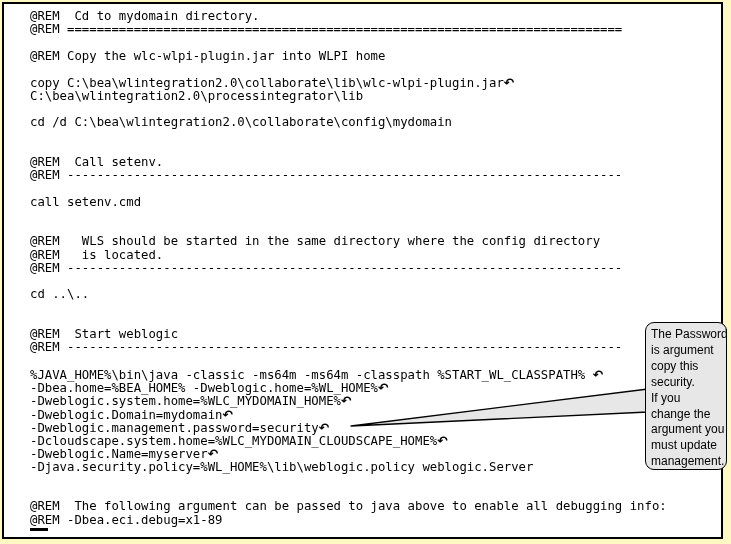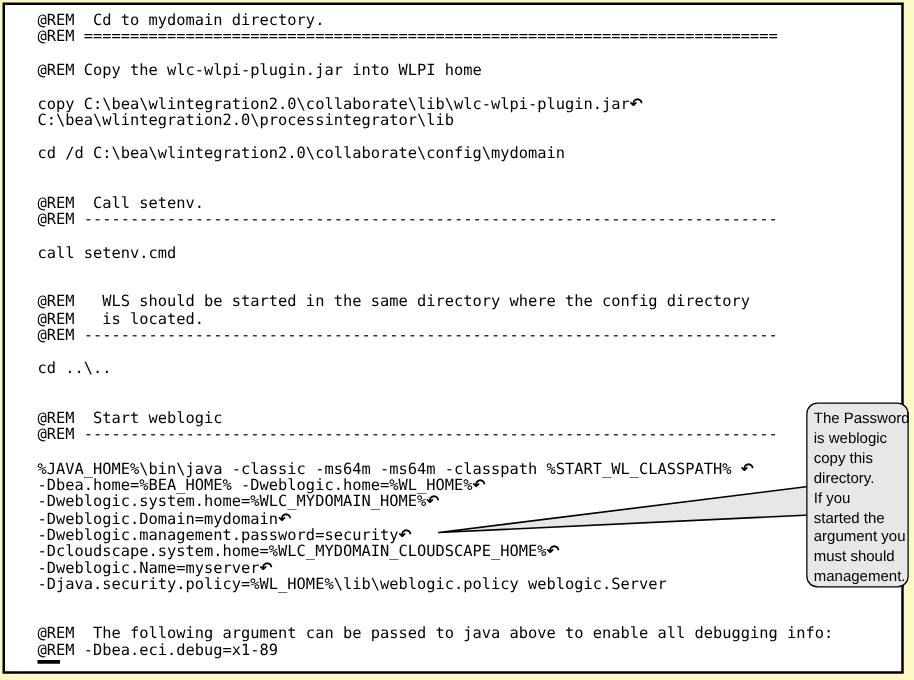--- a/index.html
+++ b/index.html
@@ -90,26 +90,26 @@
   <div class="page">
 
     <pre class="code"><div class="code-line"><span class="code-text">@REM  Cd to mydomain directory.</span></div><div class="code-line"><span class="code-text">@REM ===========================================================================</span></div><div class="code-line"><span class="code-text">&nbsp;</span></div><div class="code-line"><span class="code-text">@REM Copy the wlc-wlpi-plugin.jar into WLPI home</span></div><div class="code-line"><span class="code-text">&nbsp;</span></div><div class="code-line"><span class="code-text">copy C:\bea\wlintegration2.0\collaborate\lib\wlc-wlpi-plugin.jar</span><span class="cont-arrow">↶</span></div><div class="code-line"><span class="code-text">C:\bea\wlintegration2.0\processintegrator\lib</span></div><div class="code-line"><span class="code-text">&nbsp;</span></div><div class="code-line"><span class="code-text">cd /d C:\bea\wlintegration2.0\collaborate\config\mydomain</span></div><div class="code-line"><span class="code-text">&nbsp;</span></div><div class="code-line"><span class="code-text">&nbsp;</span></div><div class="code-line"><span class="code-text">@REM  Call setenv.</span></div><div class="code-line"><span class="code-text">@REM ---------------------------------------------------------------------------</span></div><div class="code-line"><span class="code-text">&nbsp;</span></div><div class="code-line"><span class="code-text">call setenv.cmd</span></div><div class="code-line"><span class="code-text">&nbsp;</span></div><div class="code-line"><span class="code-text">&nbsp;</span></div><div class="code-line"><span class="code-text">@REM   WLS should be started in the same directory where the config directory</span></div><div class="code-line"><span class="code-text">@REM   is located.</span></div><div class="code-line"><span class="code-text">@REM ---------------------------------------------------------------------------</span></div><div class="code-line"><span class="code-text">&nbsp;</span></div><div class="code-line"><span class="code-text">cd ..\..</span></div><div class="code-line"><span class="code-text">&nbsp;</span></div><div class="code-line"><span class="code-text">&nbsp;</span></div><div class="code-line"><span class="code-text">@REM  Start weblogic</span></div><div class="code-line"><span class="code-text">@REM ---------------------------------------------------------------------------</span></div><div class="code-line"><span class="code-text">&nbsp;</span></div><div class="code-line"><span class="code-text">%JAVA_HOME%\bin\java -classic -ms64m -ms64m -classpath %START_WL_CLASSPATH% </span><span class="cont-arrow">↶</span></div><div class="code-line"><span class="code-text">-Dbea.home=%BEA_HOME% -Dweblogic.home=%WL_HOME%</span><span class="cont-arrow">↶</span></div><div class="code-line"><span class="code-text">-Dweblogic.system.home=%WLC_MYDOMAIN_HOME%</span><span class="cont-arrow">↶</span></div><div class="code-line"><span class="code-text">-Dweblogic.Domain=mydomain</span><span class="cont-arrow">↶</span></div><div class="code-line"><span class="code-text">-Dweblogic.management.password=security</span><span class="cont-arrow">↶</span></div><div class="code-line"><span class="code-text">-Dcloudscape.system.home=%WLC_MYDOMAIN_CLOUDSCAPE_HOME%</span><span class="cont-arrow">↶</span></div><div class="code-line"><span class="code-text">-Dweblogic.Name=myserver</span><span class="cont-arrow">↶</span></div><div class="code-line"><span class="code-text">-Djava.security.policy=%WL_HOME%\lib\weblogic.policy weblogic.Server</span></div><div class="code-line"><span class="code-text">&nbsp;</span></div><div class="code-line"><span class="code-text">&nbsp;</span></div><div class="code-line"><span class="code-text">@REM  The following argument can be passed to java above to enable all debugging info:</span></div><div class="code-line"><span class="code-text">@REM -Dbea.eci.debug=x1-89</span></div></pre>
 
     <svg class="callout-tail" width="302" height="50" viewBox="0 0 302 50">
       <polygon points="298,4 1,41 298,27" fill="#e7e7e7" stroke="#000000" stroke-width="1.3" stroke-linejoin="round"></polygon>
     </svg>
 
     <div class="callout">
         <div class="callout-line">The Password</div>
-        <div class="callout-line">is weblogic</div>
+        <div class="callout-line">is argument</div>
         <div class="callout-line">copy this</div>
-        <div class="callout-line">directory.</div>
+        <div class="callout-line">security.</div>
         <div class="callout-line">If you</div>
-        <div class="callout-line">started the</div>
+        <div class="callout-line">change the</div>
         <div class="callout-line">argument you</div>
-        <div class="callout-line">must should</div>
+        <div class="callout-line">must update</div>
         <div class="callout-line">management.</div>
       </div>
 
     <div class="cursor-dash"></div>
 
   </div>
 </div>
 
 </body></html>

